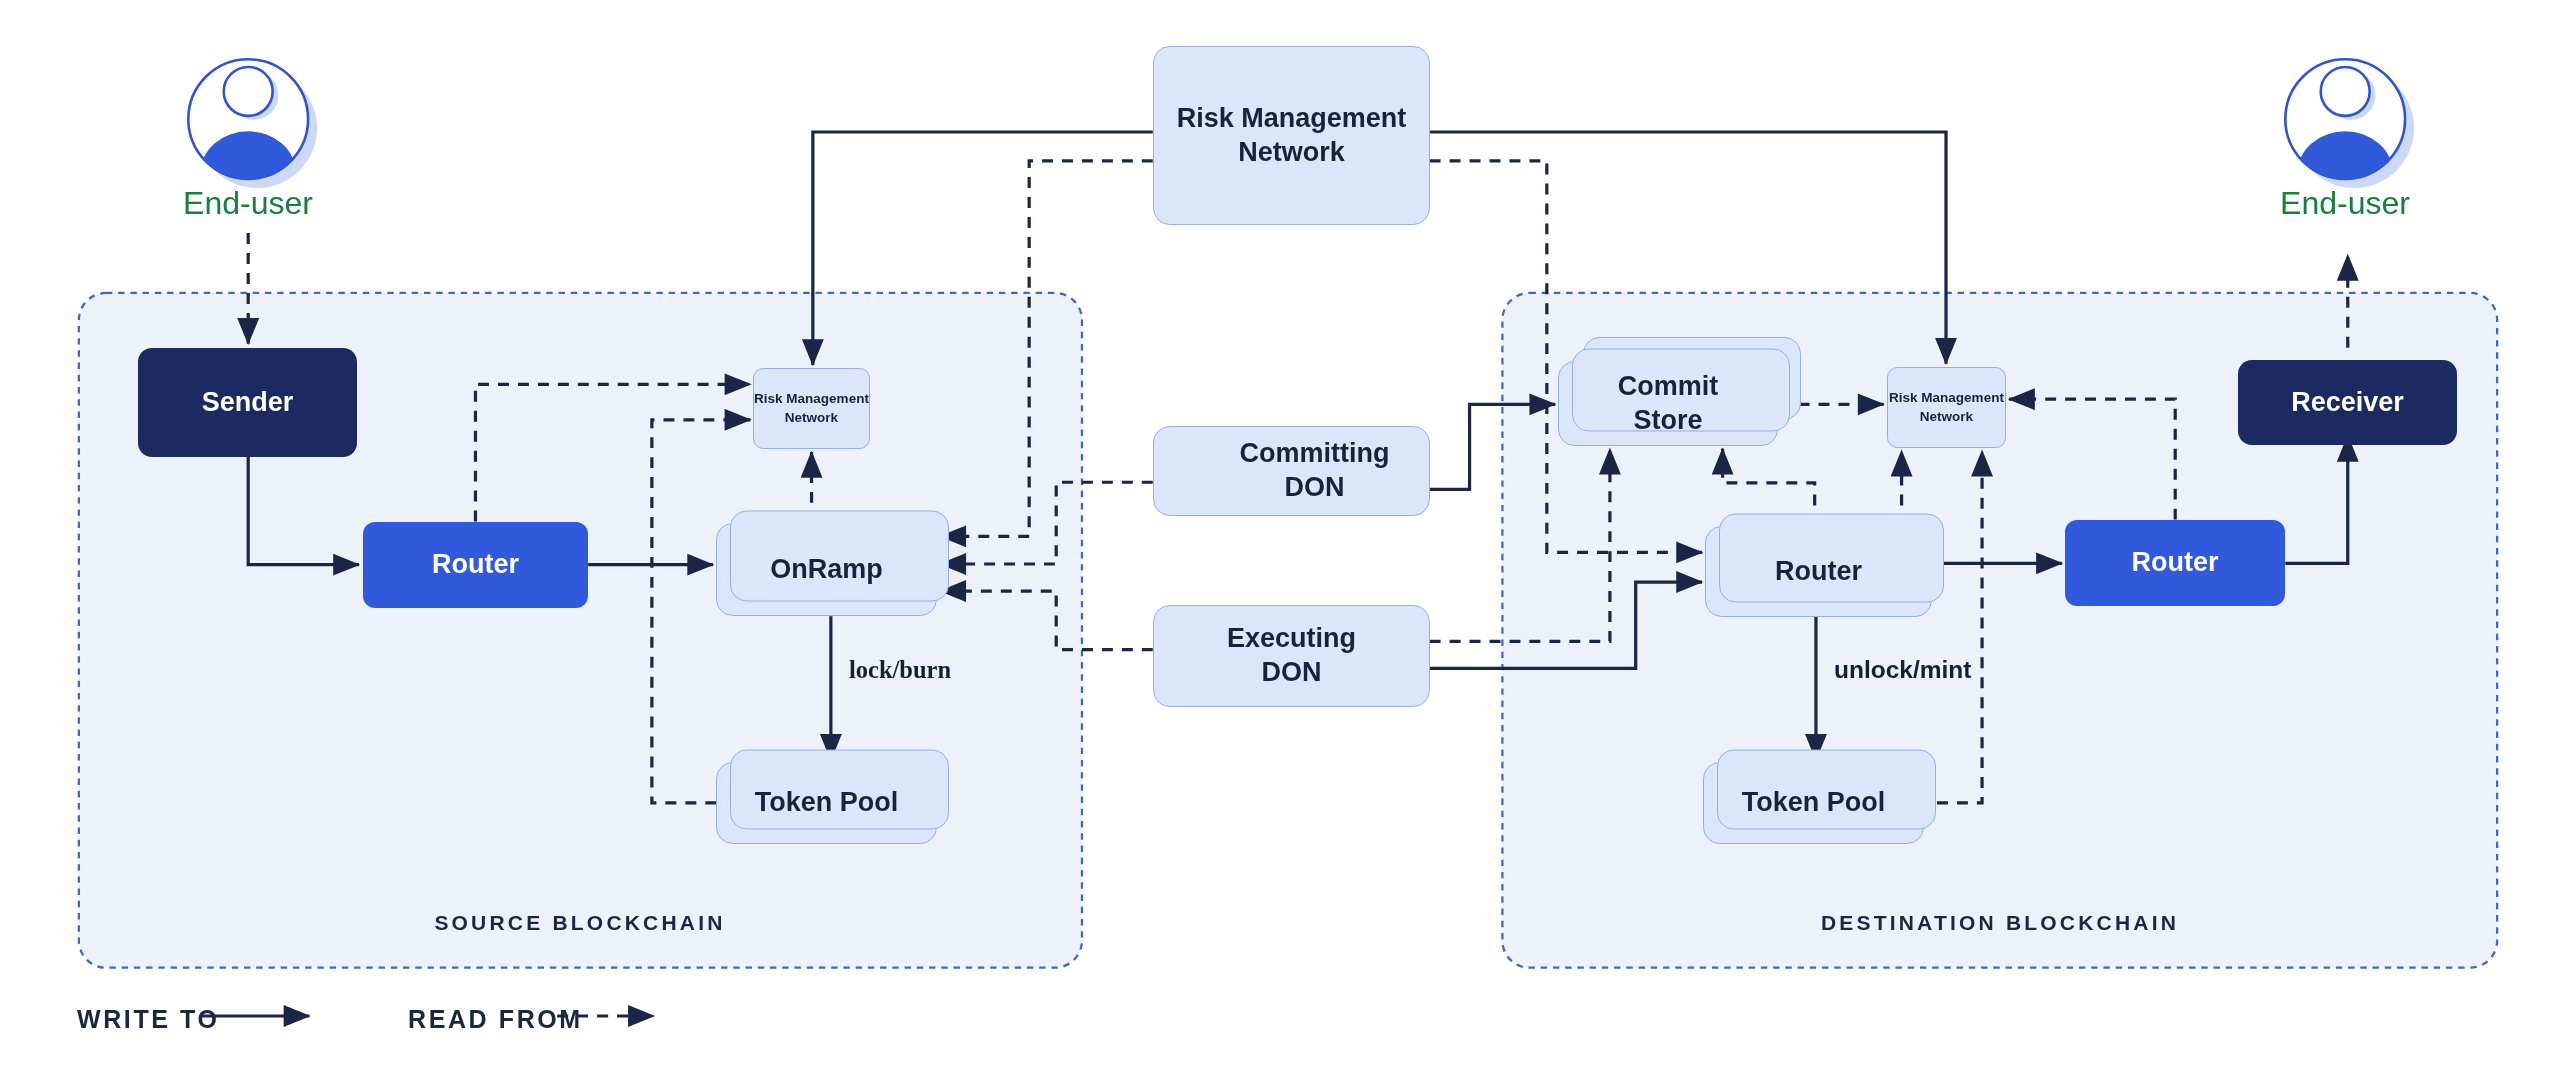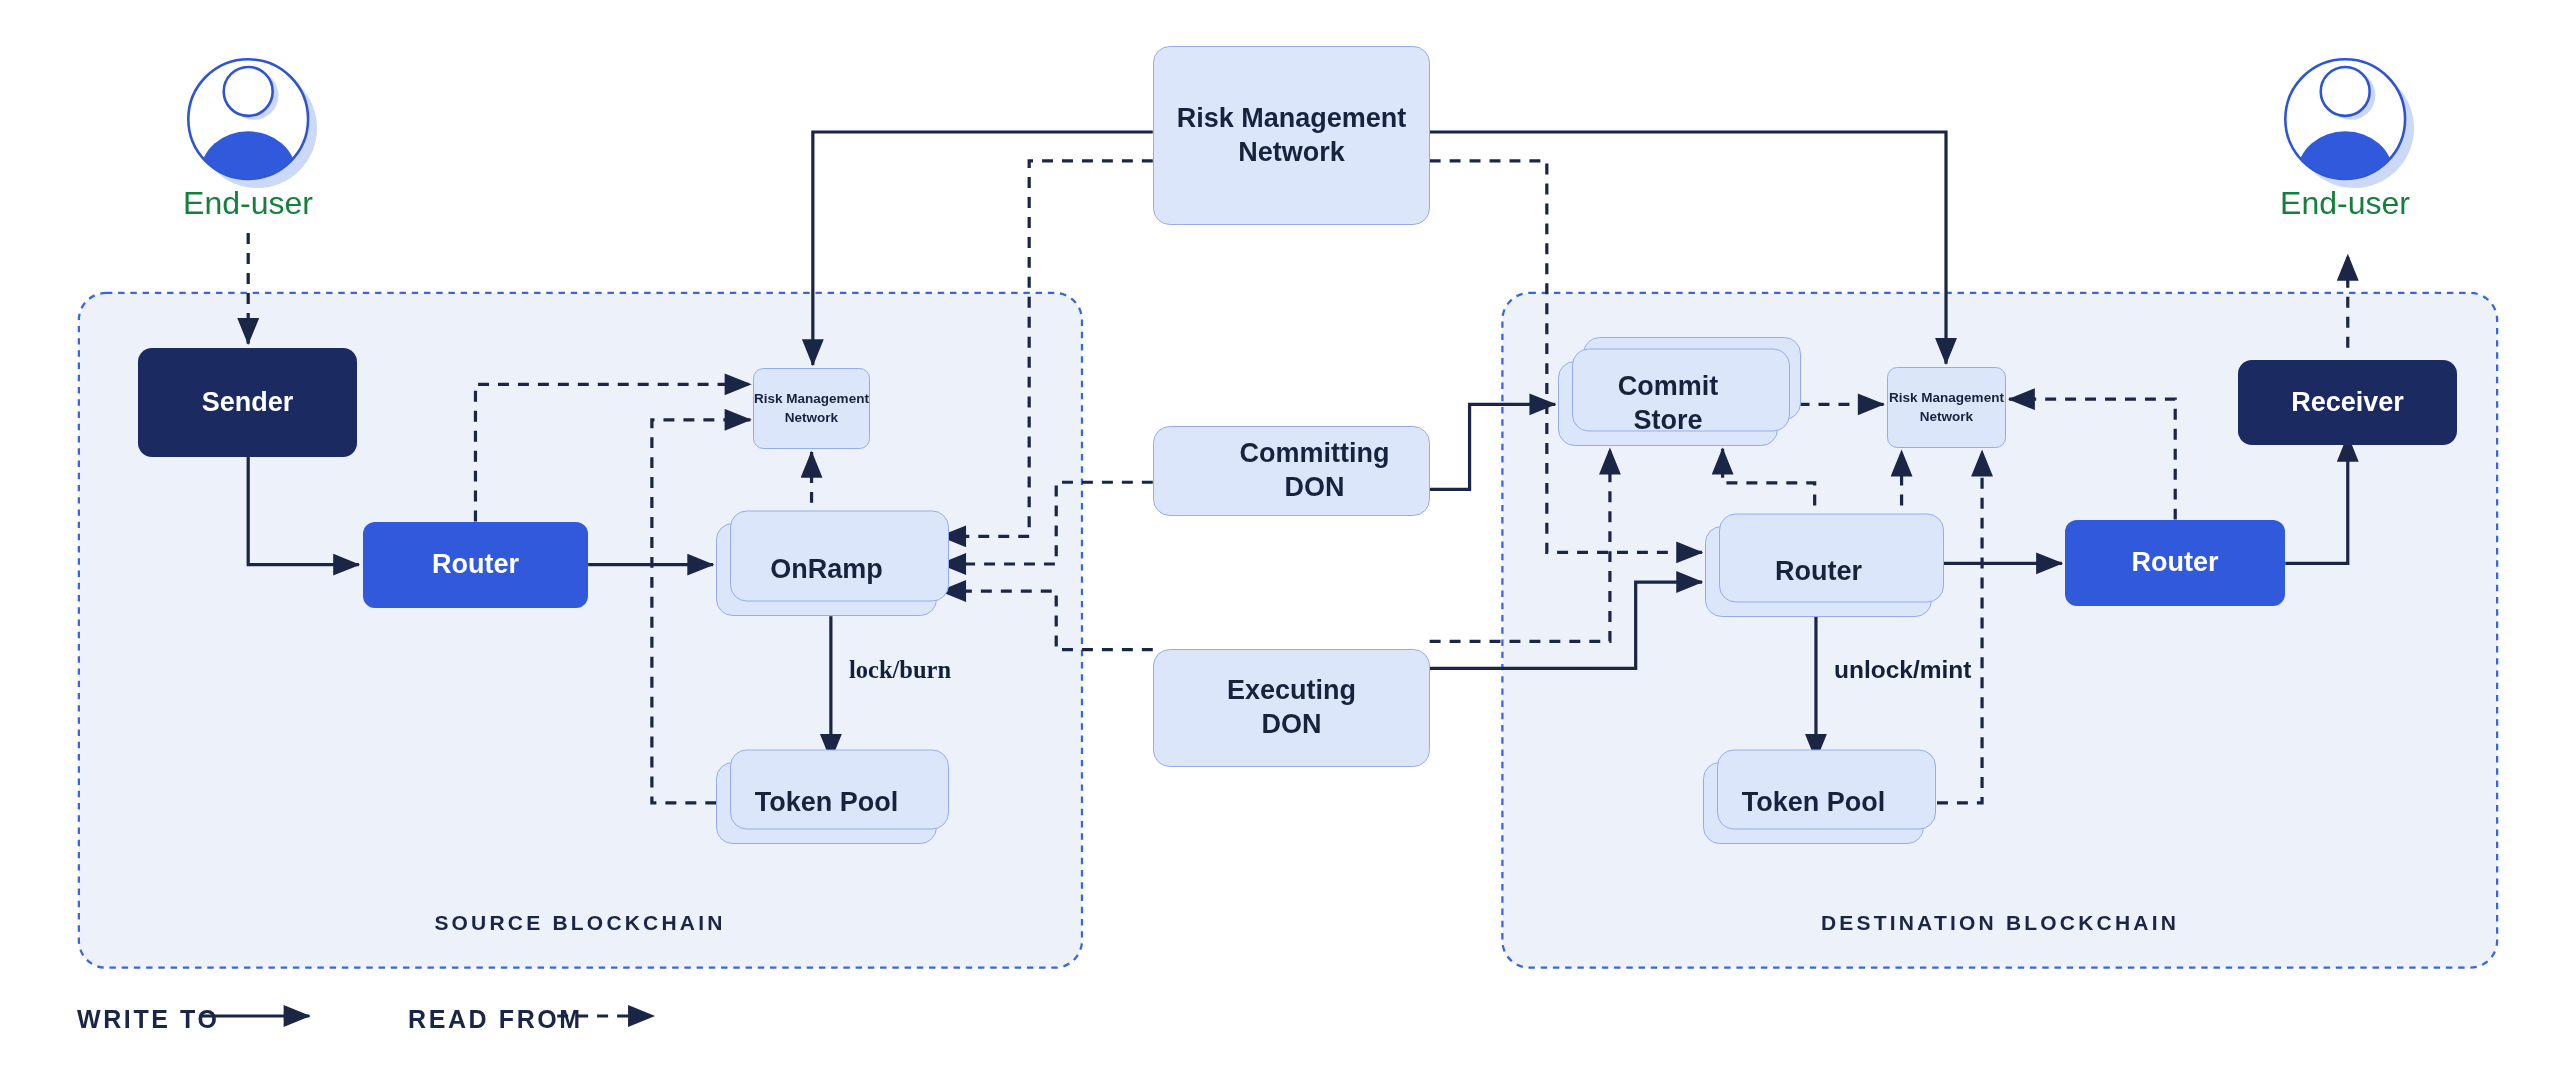--- a/index.html
+++ b/index.html
@@ -78,21 +78,21 @@
 Network</div>
 
   <div class="box card stack" style="left:716px;top:762px;width:221px;height:82px;">Token Pool</div>
 
   <div class="box card" style="left:1153px;top:46px;width:277px;height:179px;">Risk Management
 Network</div>
 
   <div class="box card" style="left:1153px;top:426px;width:277px;height:90px;padding-left:46px;">Committing
 DON</div>
 
-  <div class="box card" style="left:1153px;top:605px;width:277px;height:118px;margin-top:44px;">Executing
+  <div class="box card" style="left:1153px;top:605px;width:277px;height:102px;">Executing
 DON</div>
 
   <div class="box card stack stack3" style="left:1558px;top:361px;width:220px;height:85px;">Commit
 Store</div>
 
   <div class="box small-card" style="left:1887px;top:367px;width:119px;height:81px;">Risk Management
 Network</div>
 
   <div class="box card stack" style="left:1705px;top:526px;width:227px;height:91px;">Router</div>
 

